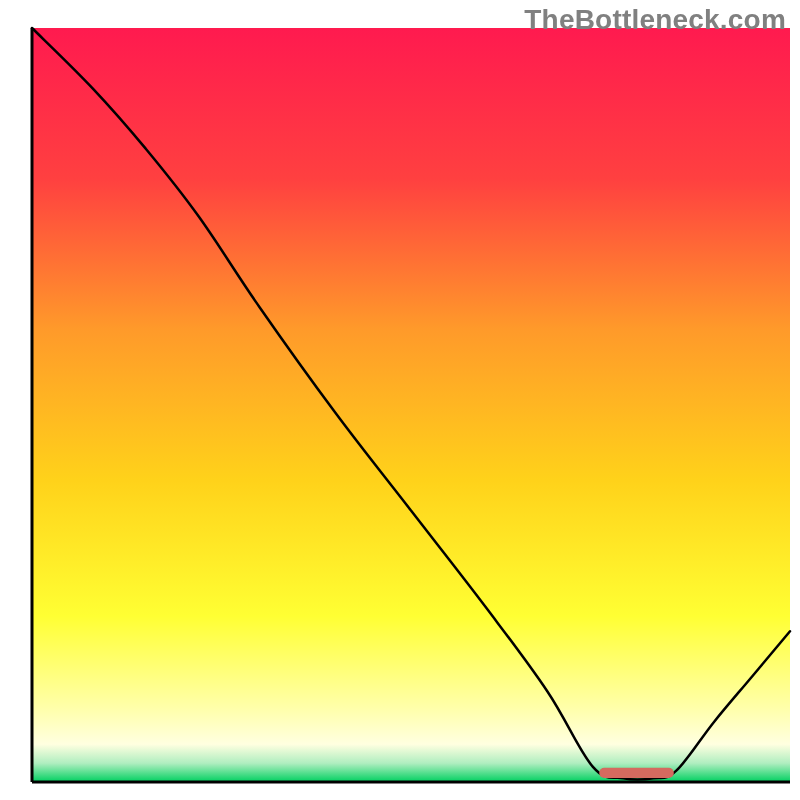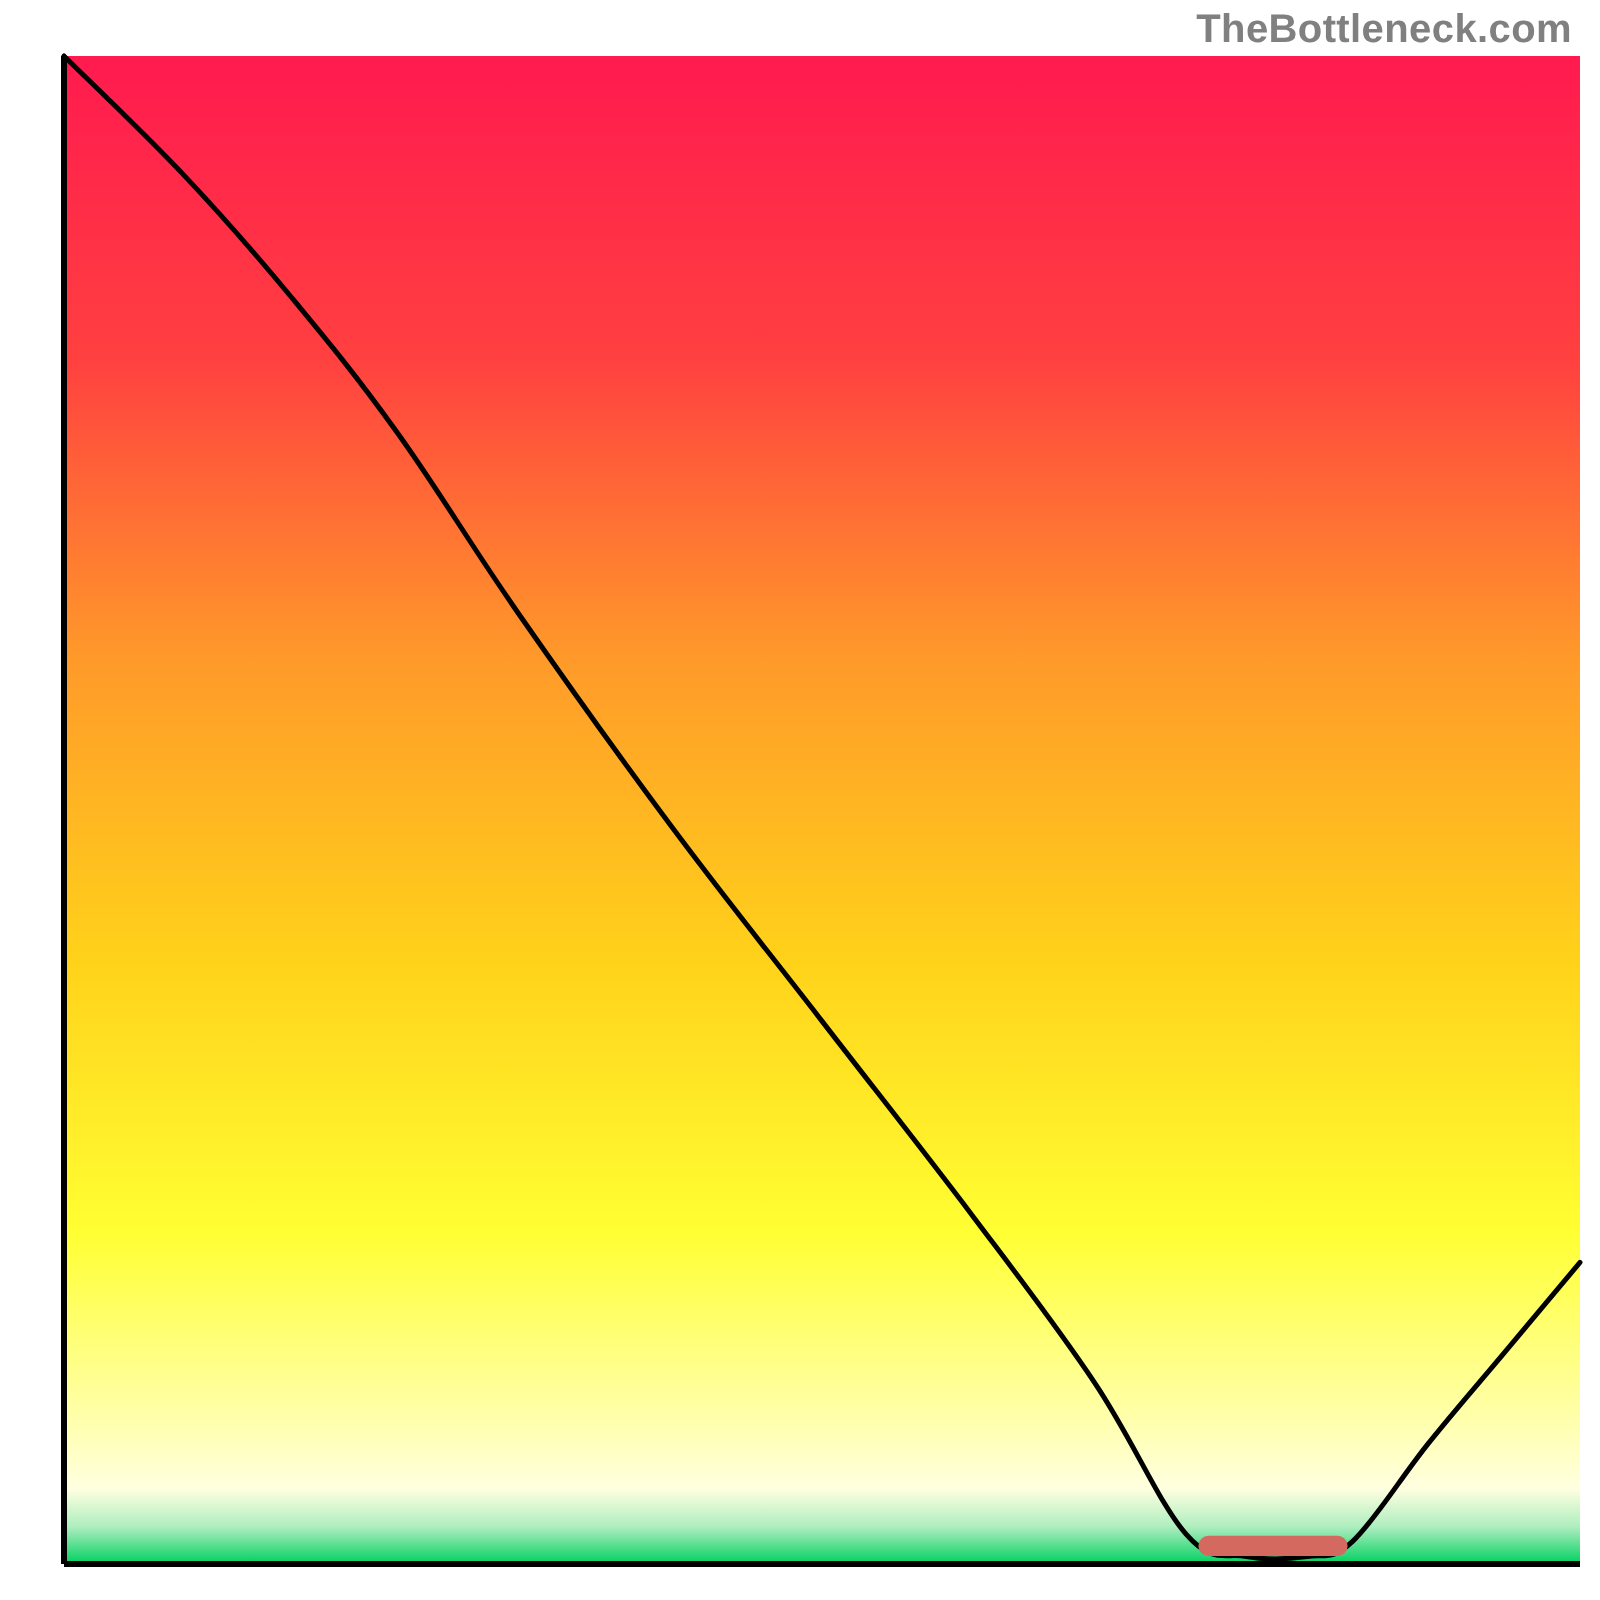--- a/index.html
+++ b/index.html
@@ -13,21 +13,21 @@
   }
   .container {
     position: relative;
     width: 800px;
     height: 800px;
   }
   .watermark {
     position: absolute;
     top: 4px;
     right: 14px;
-    font-size: 20px;
+    font-size: 28px;
     font-weight: bold;
     color: #808080;
     letter-spacing: 0.2px;
     z-index: 4;
   }
   svg {
     display: block;
   }
 </style>
 </head>

